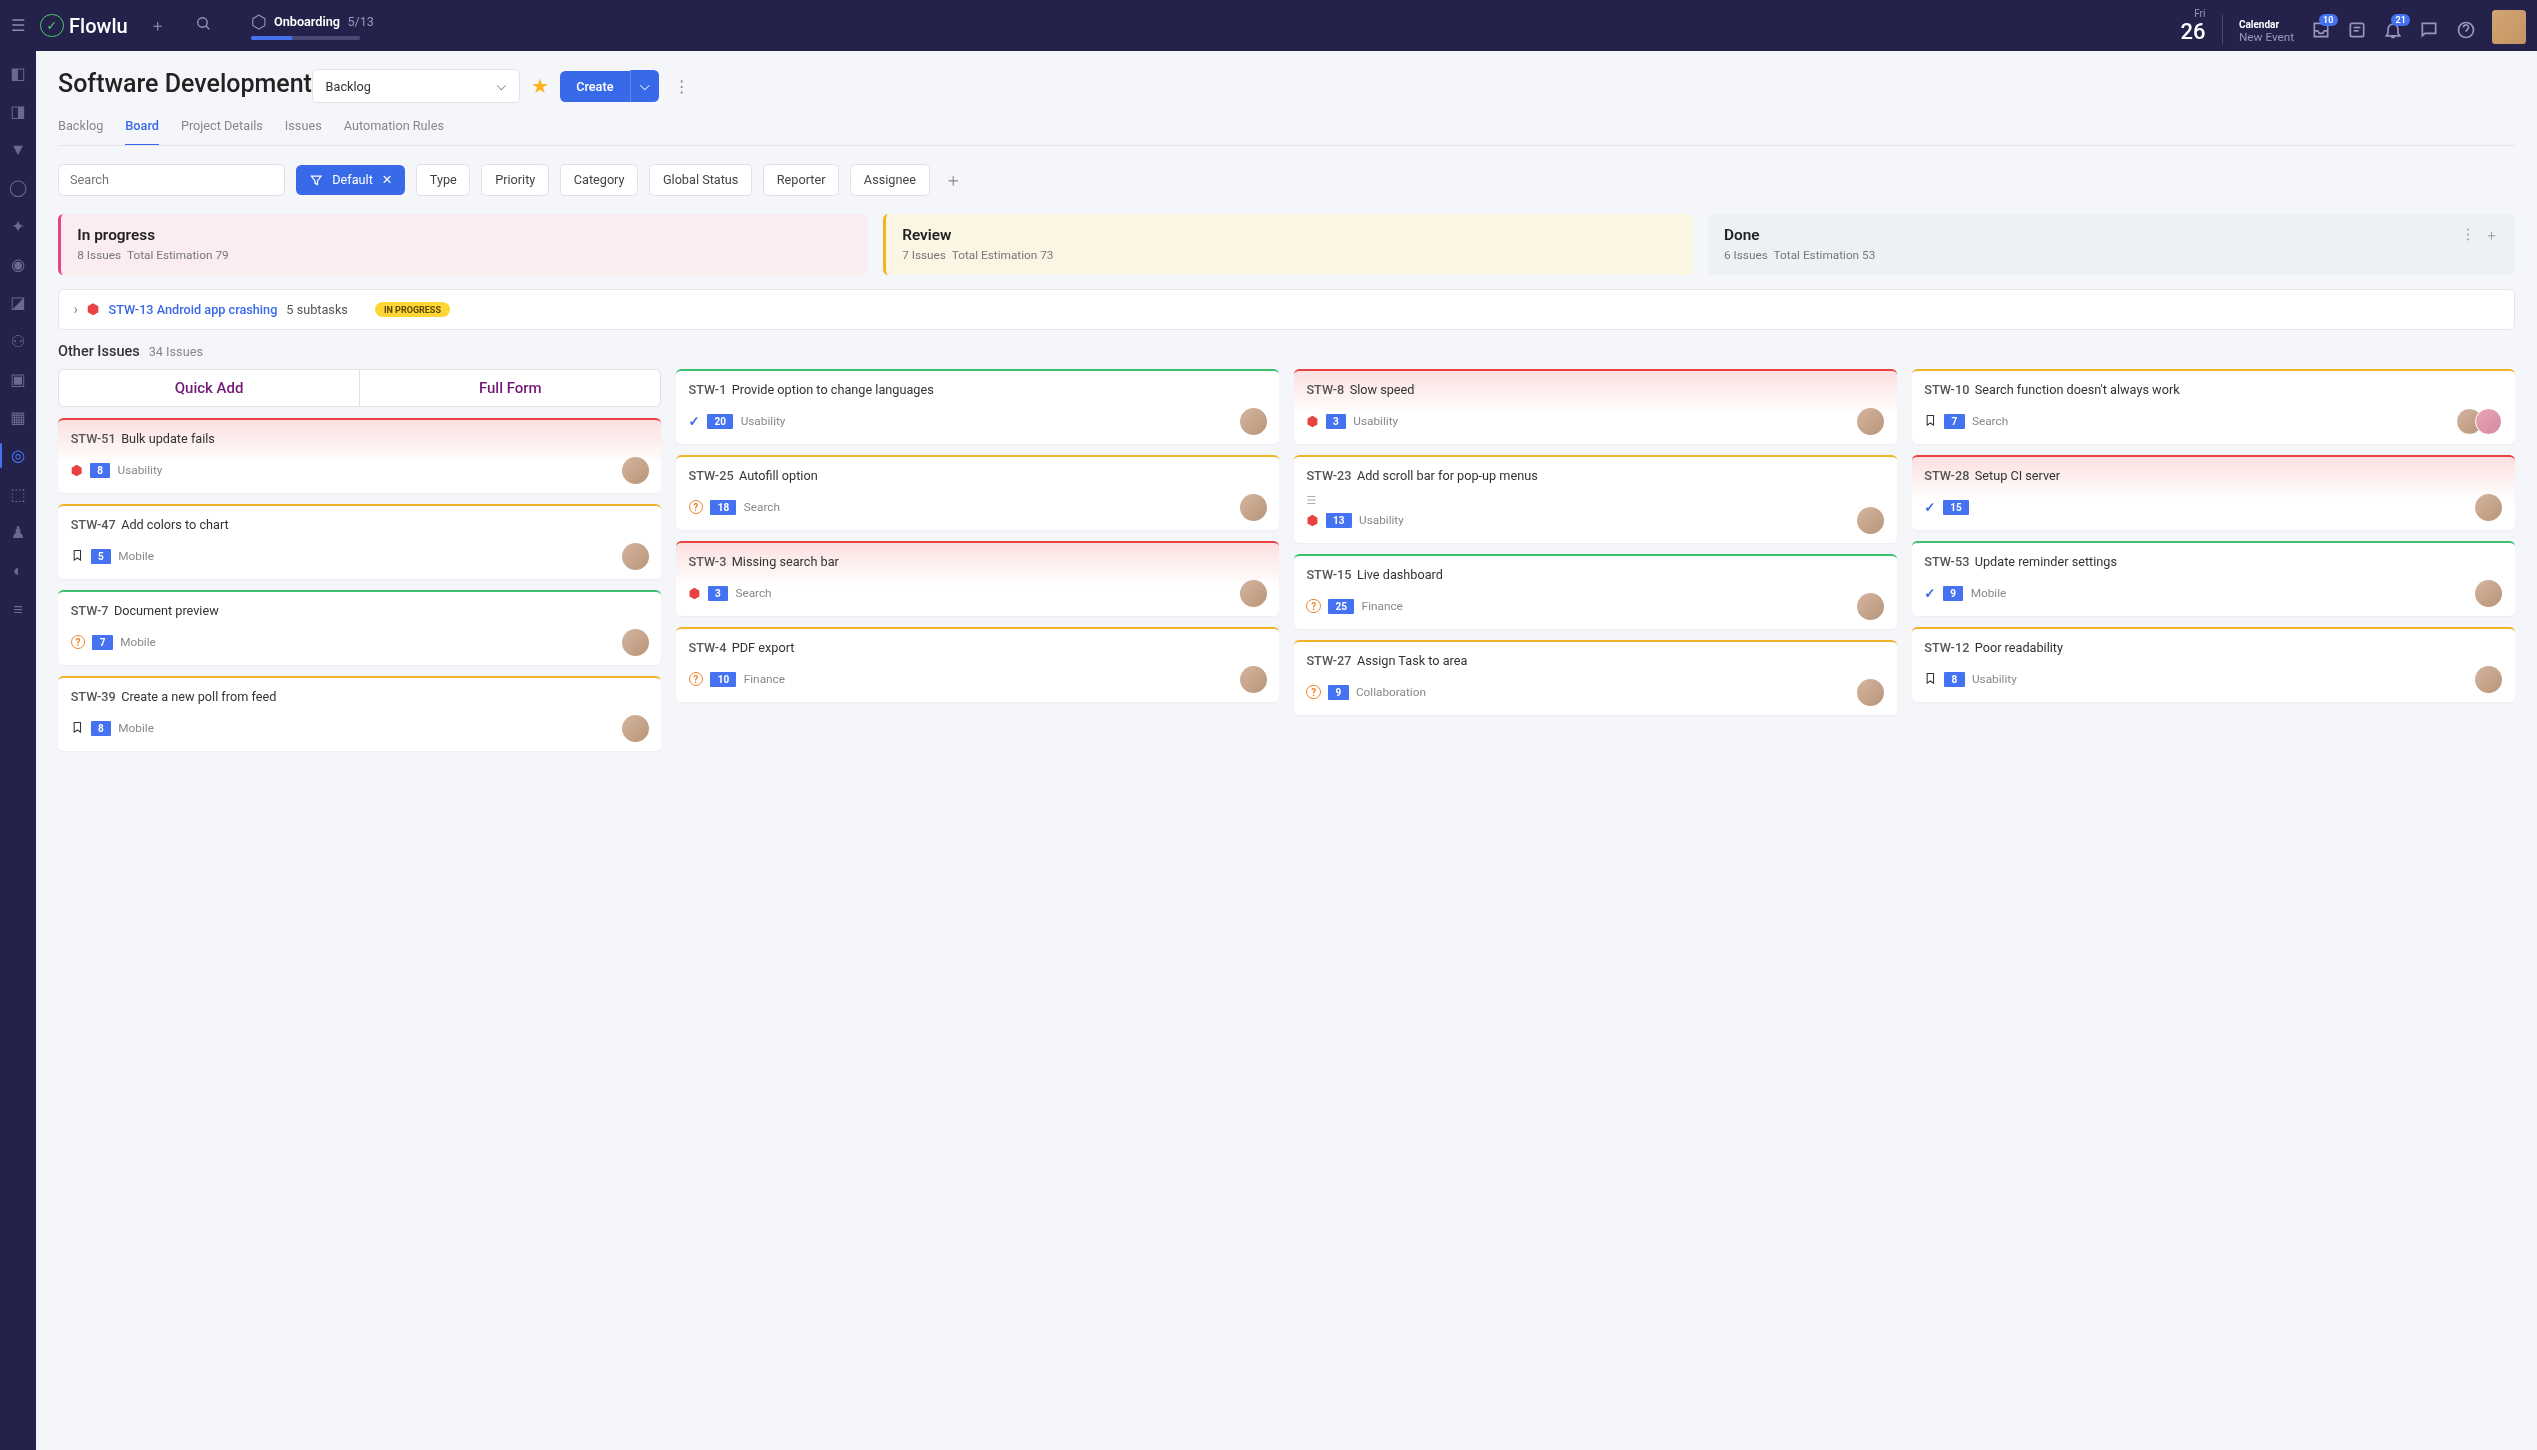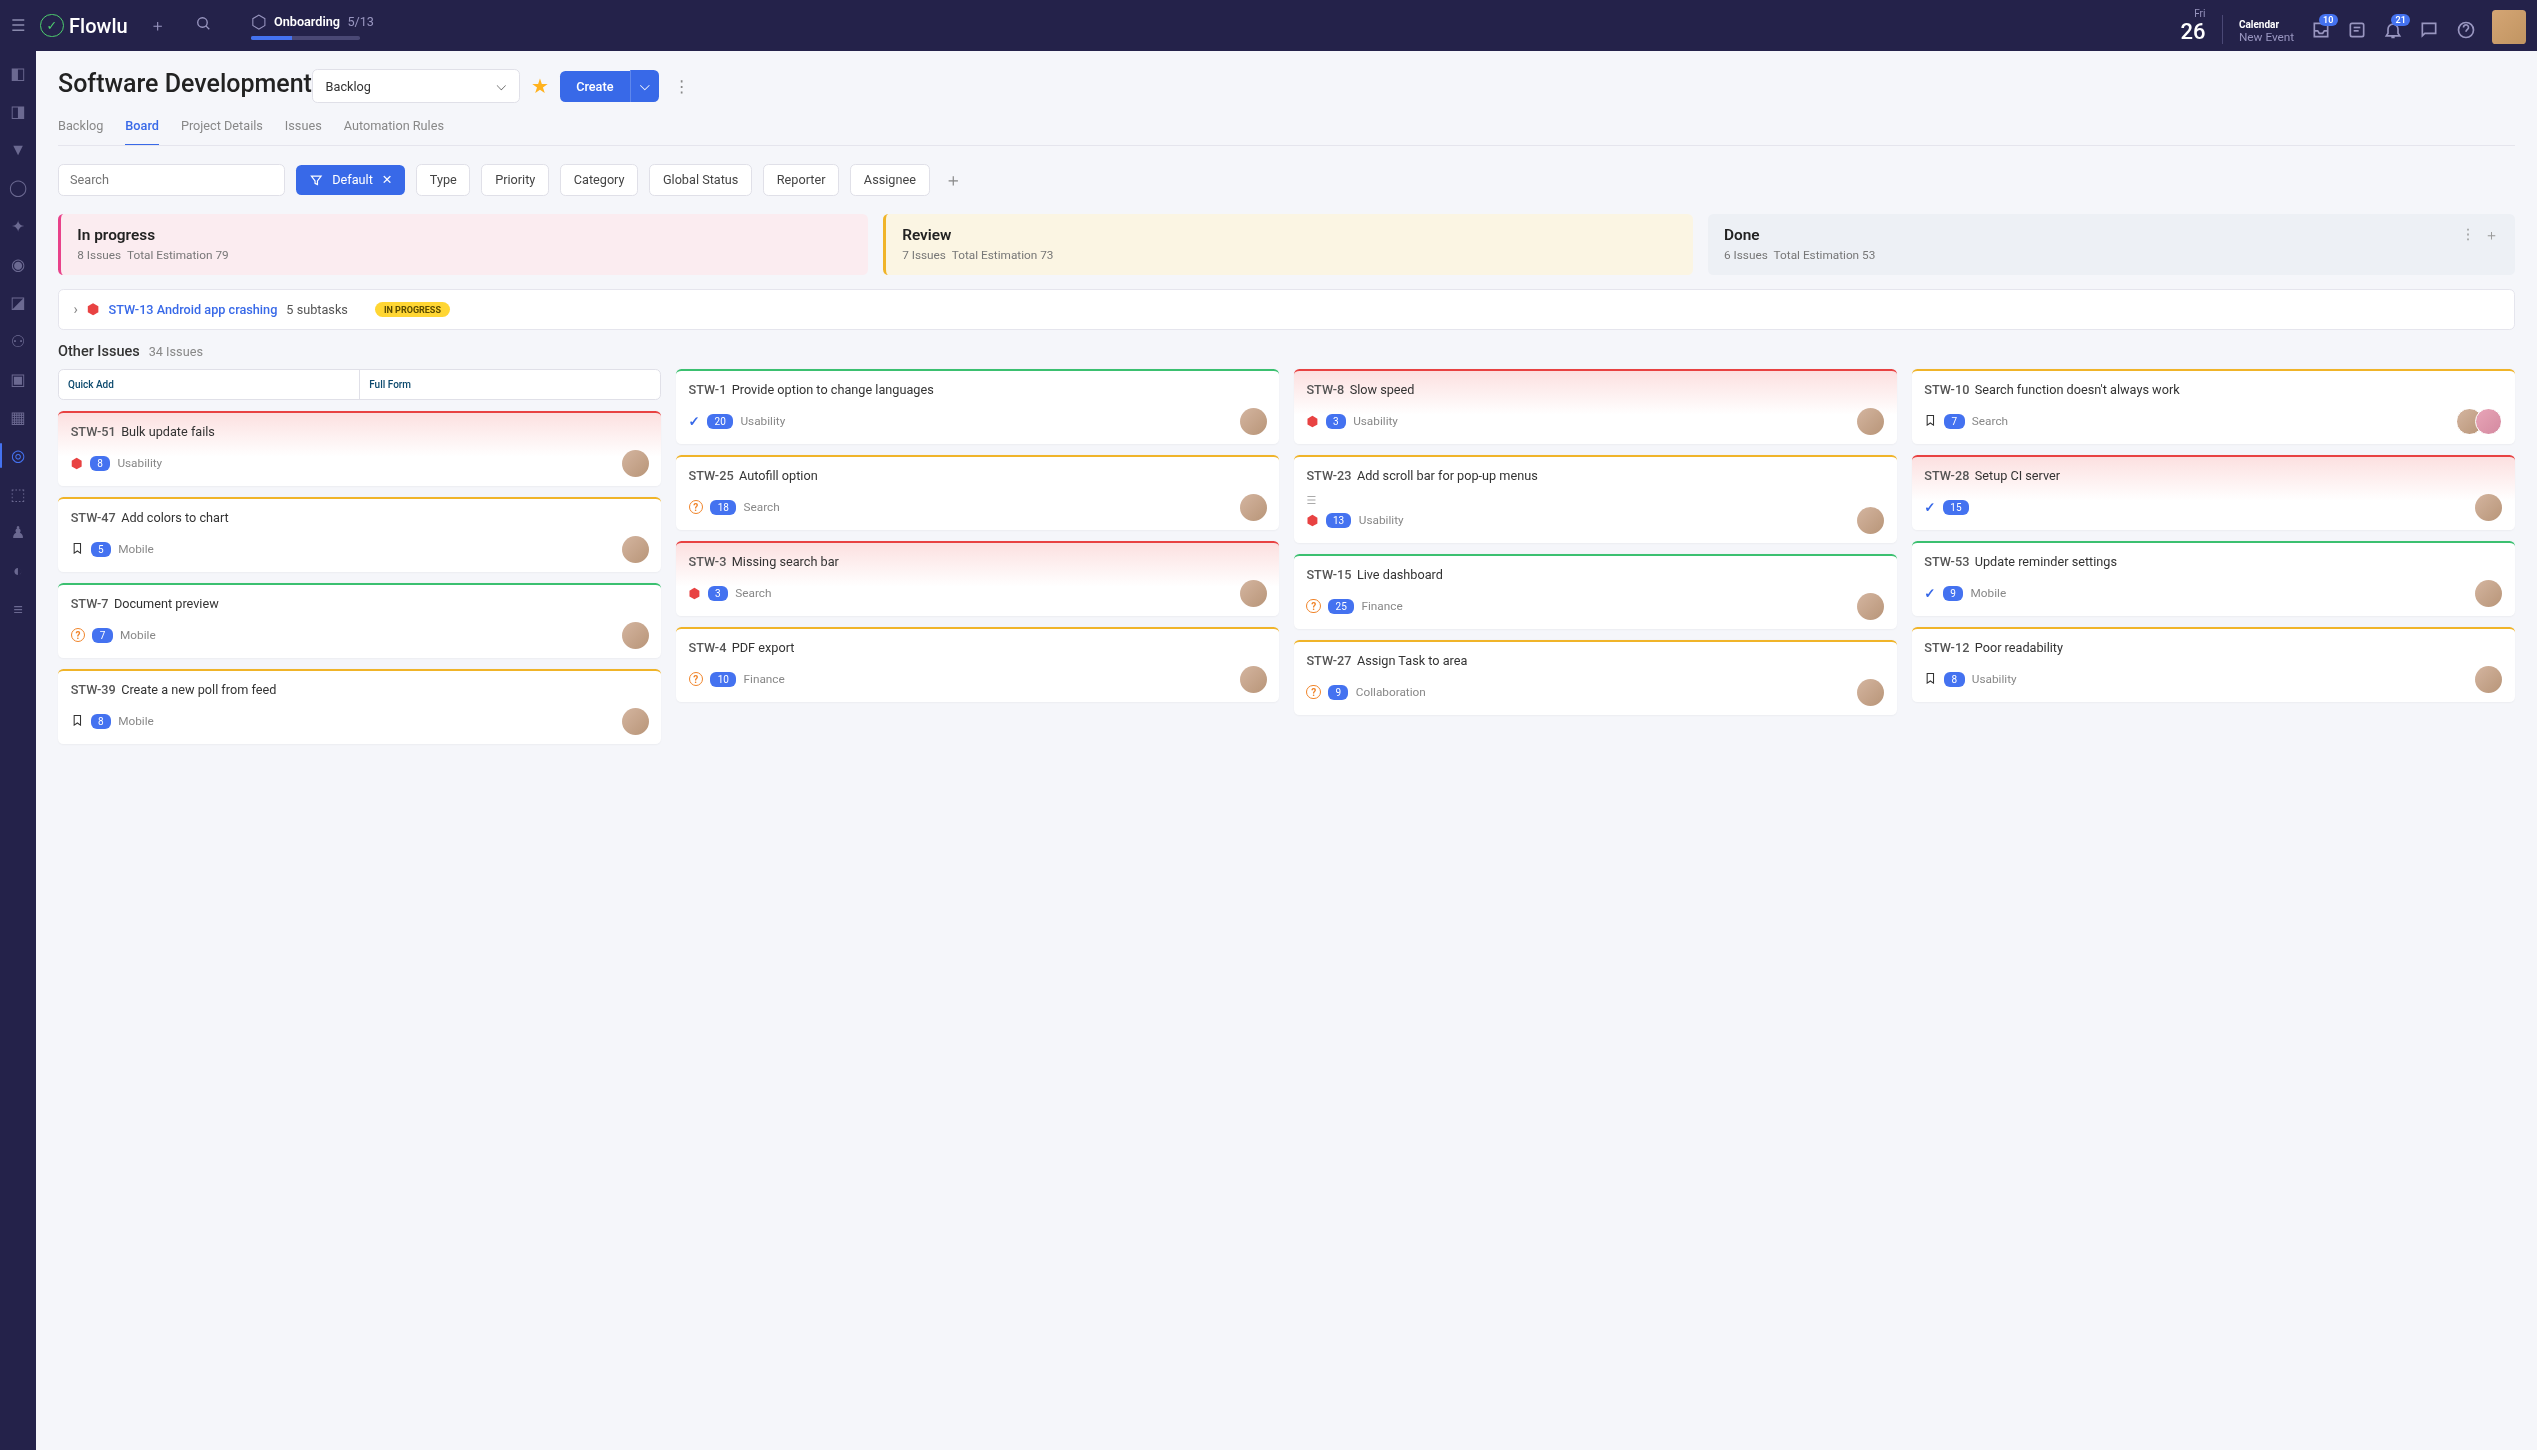--- a/index.html
+++ b/index.html
@@ -66,37 +66,37 @@
 .bug-icon{color:#e84242;font-size:14.5px}
 .subtask-link{color:#3869e8;font-size:12.7px;font-weight:500}
 .subtask-count{color:#555;font-size:12.7px}
 .status-pill{background:#ffd633;color:#5a4a00;font-size:9px;font-weight:700;padding:2.7px 9px;border-radius:9px;margin-left:18px}
 .other-header{display:flex;align-items:baseline;gap:9px;margin-bottom:9px}
 .other-title{font-size:14.5px;font-weight:500;color:#333}
 .other-count{font-size:12.7px;color:#888}
 .board{display:flex;gap:14.5px;align-items:flex-start}
 .board-col{flex:1;min-width:272px;display:flex;flex-direction:column;gap:11px}
 .quick-row{display:flex;border:0.9px solid #e0e0e8;border-radius:5.4px;overflow:hidden;background:#fff}
-.quick-btn{flex:1;padding:9px;text-align:left;font-size:10px;color:#0c4a6e;font-weight:500;cursor:pointer}
+.quick-btn{flex:1;padding:9px;text-align:center;font-size:15px;color:#701a75;font-weight:500;cursor:pointer}
 .quick-btn:first-child{border-right:0.9px solid #e0e0e8}
 .card{background:#fff;border-radius:5.4px;border-top:2.7px solid;padding:11px 12.7px 9px;box-shadow:0 0.9px 1.8px rgba(0,0,0,0.04)}
 .card.red{border-top-color:#e84242;background:linear-gradient(180deg,#fce0e0 0%,#fff 60%)}
 .card.yellow{border-top-color:#f0b429}
 .card.green{border-top-color:#3bc070}
 .card-title-row{display:flex;gap:5.4px;margin-bottom:11px;flex-wrap:wrap}
 .card-id{font-size:12.7px;color:#555;font-weight:500}
 .card-title{font-size:12.7px;color:#333}
 .card-footer{display:flex;align-items:center;justify-content:space-between}
 .card-meta{display:flex;align-items:center;gap:7.3px}
 .type-icon{font-size:13.6px}
 .type-bug{color:#e84242}
 .type-check{color:#3869e8}
 .type-question{color:#f08429}
 .type-bookmark{color:#333}
-.count-badge{background:#4472f0;color:#fff;font-size:10px;font-weight:400;padding:1.8px 7.3px;border-radius:6px;min-width:20px;text-align:left}
+.count-badge{background:#4472f0;color:#fff;font-size:10px;font-weight:700;padding:1.8px 7.3px;border-radius:1px;min-width:20px;text-align:left}
 .tag-text{font-size:11.8px;color:#888}
 .assignee{width:27px;height:27px;border-radius:50%;background:linear-gradient(135deg,#d4b5a0,#b89578)}
 .assignee-group{display:flex}
 .assignee-group .assignee{margin-left:-7.3px;border:1.8px solid #fff}
 .list-icon{color:#aaa;font-size:11px;margin-top:3.6px}
 </style>
 </head>
 <body>
 
 <div class="app">

